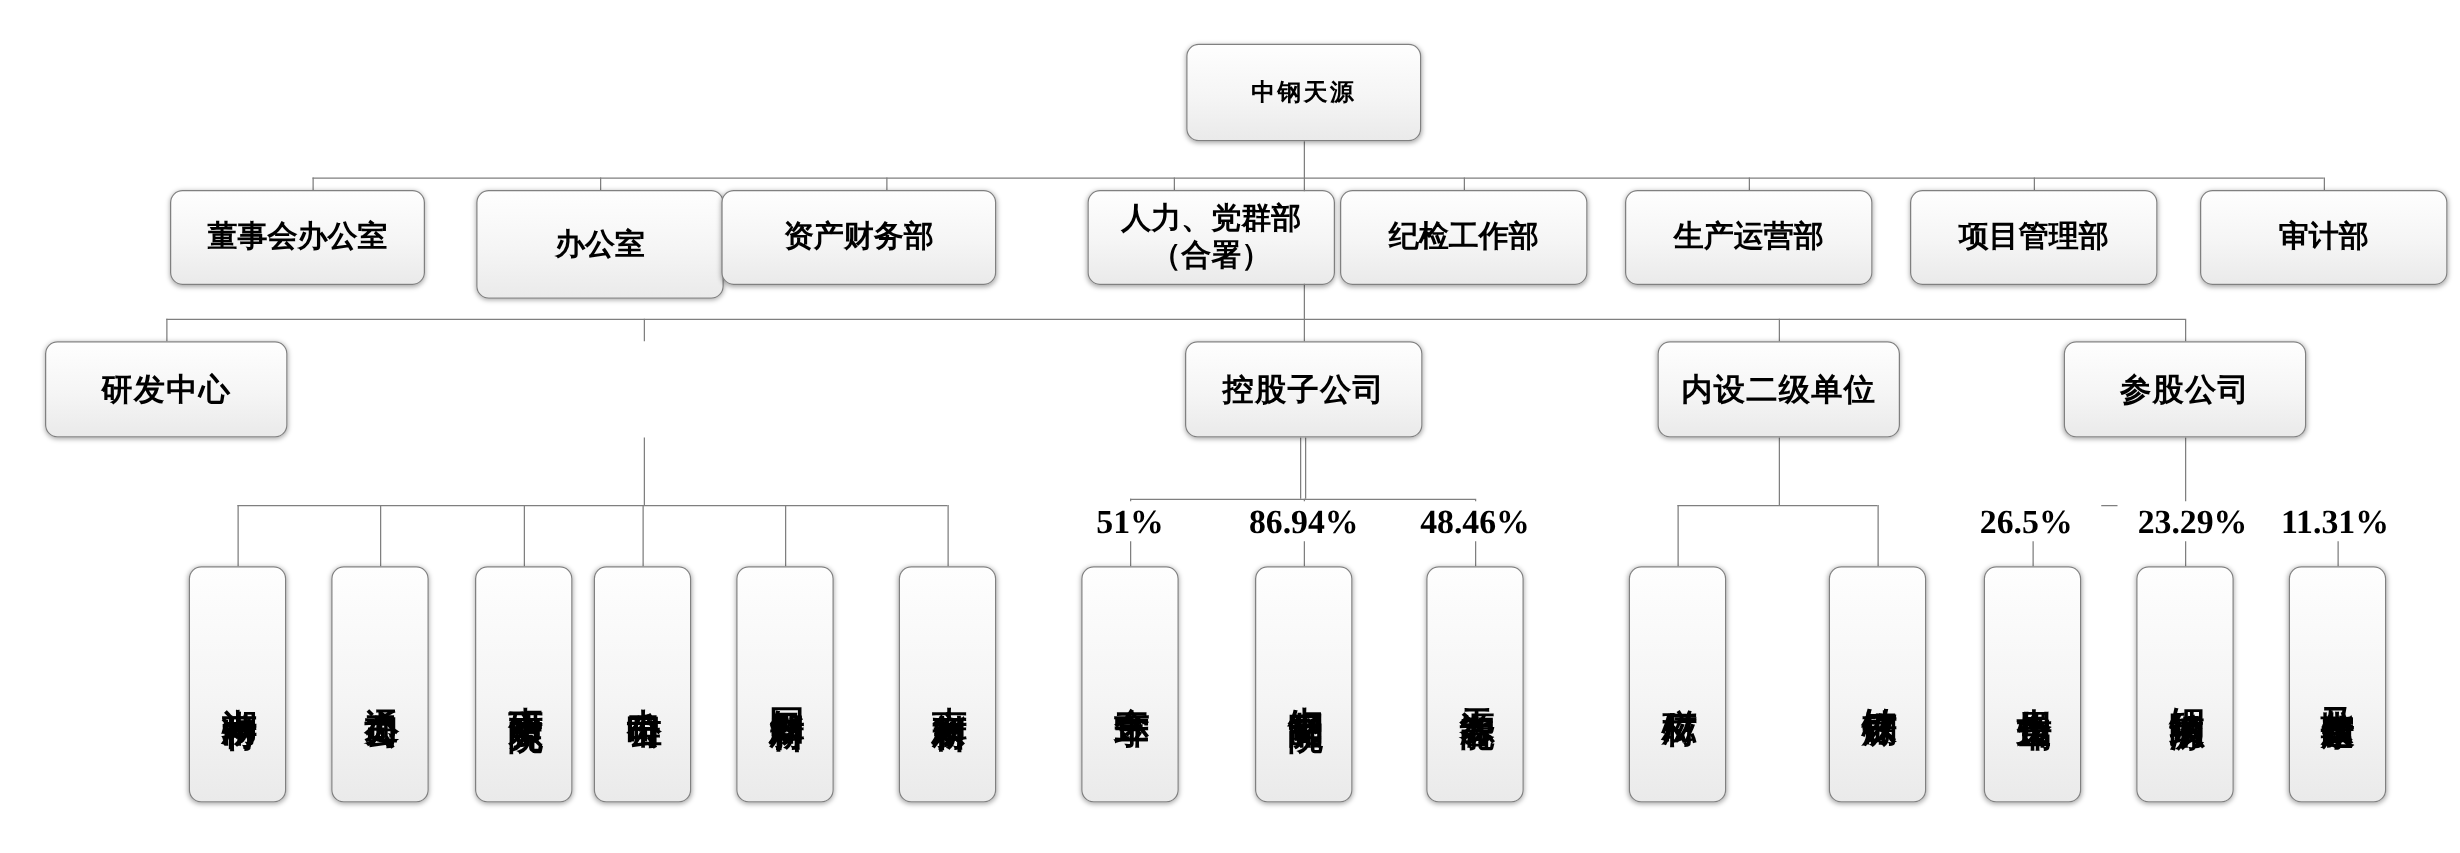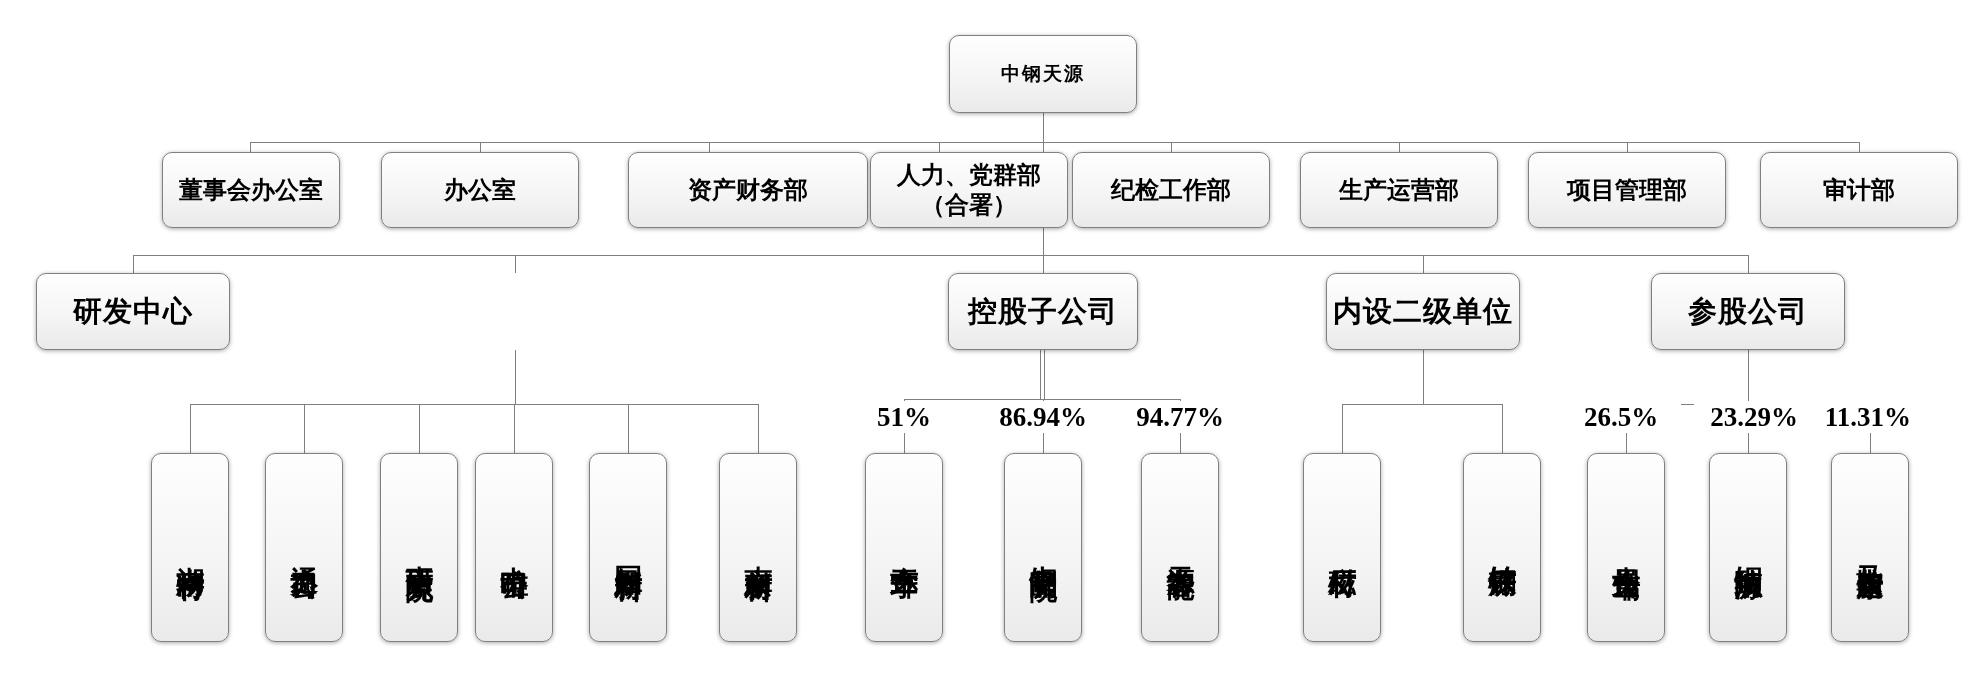--- a/index.html
+++ b/index.html
@@ -17,21 +17,21 @@
     border-radius:10px;
     background:linear-gradient(180deg,#fefefe 0%,#f5f5f5 55%,#eaeaea 100%);
     box-shadow:0 1px 4px rgba(0,0,0,0.35);
     display:flex;align-items:center;justify-content:center;
     color:#000;
     font-weight:bold;
     text-align:center;
   }
   .root .lbl{font-size:19px;letter-spacing:2px;}
   .dept .lbl{font-size:24px;line-height:1.25;white-space:pre-line;}
-  .cat .lbl{font-size:29px;letter-spacing:1px;}
+  .cat .lbl{font-size:25px;letter-spacing:1px;}
   .vbox .lbl{
     writing-mode:vertical-rl;
     text-orientation:upright;
     font-size:28px;
     letter-spacing:2px;
   }
   .hline,.vline{position:absolute;background:#7f7f7f;}
   .hline{height:1px;}
   .vline{width:1px;}
   .dline{
@@ -93,36 +93,36 @@
   <div class="vline" style="left:1502px;top:404px;height:49px"></div>
 
   <div class="vline" style="left:1748px;top:350px;height:54px"></div>
   <div class="hline" style="left:1626px;top:404px;width:244px"></div>
   <div class="vline" style="left:1626px;top:404px;height:49px"></div>
   <div class="vline" style="left:1748px;top:404px;height:49px"></div>
   <div class="vline" style="left:1870px;top:404px;height:49px"></div>
 
   <div class="pct" style="left:844px;top:401px;width:120px">51%</div>
   <div class="pct" style="left:983px;top:401px;width:120px">86.94%</div>
-  <div class="pct" style="left:1120px;top:401px;width:120px">94.77%</div>
+  <div class="pct" style="left:1120px;top:401px;width:120px">48.46%</div>
   <div class="pct" style="left:1561px;top:401px;width:120px">26.5%</div>
   <div class="pct" style="left:1694px;top:401px;width:120px">23.29%</div>
   <div class="pct" style="left:1808px;top:401px;width:120px">11.31%</div>
 
   <div class="box root" style="left:949px;top:35px;width:188px;height:78px">
     <span class="lbl">中钢天源</span>
   </div>
 
-  <div class="box dept" style="left:162px;top:152px;width:178px;height:76px">
+  <div class="box dept" style="left:136px;top:152px;width:204px;height:76px">
     <span class="lbl">董事会办公室</span>
   </div>
-  <div class="box dept" style="left:381px;top:152px;width:198px;height:76px">
+  <div class="box dept" style="left:381px;top:152px;width:198px;height:87px">
     <span class="lbl">办公室</span>
   </div>
-  <div class="box dept" style="left:628px;top:152px;width:240px;height:76px">
+  <div class="box dept" style="left:577px;top:152px;width:220px;height:76px">
     <span class="lbl">资产财务部</span>
   </div>
   <div class="box dept" style="left:870px;top:152px;width:198px;height:76px">
     <span class="lbl">人力、党群部
 （合署）</span>
   </div>
   <div class="box dept" style="left:1072px;top:152px;width:198px;height:76px">
     <span class="lbl">纪检工作部</span>
   </div>
   <div class="box dept" style="left:1300px;top:152px;width:198px;height:76px">

